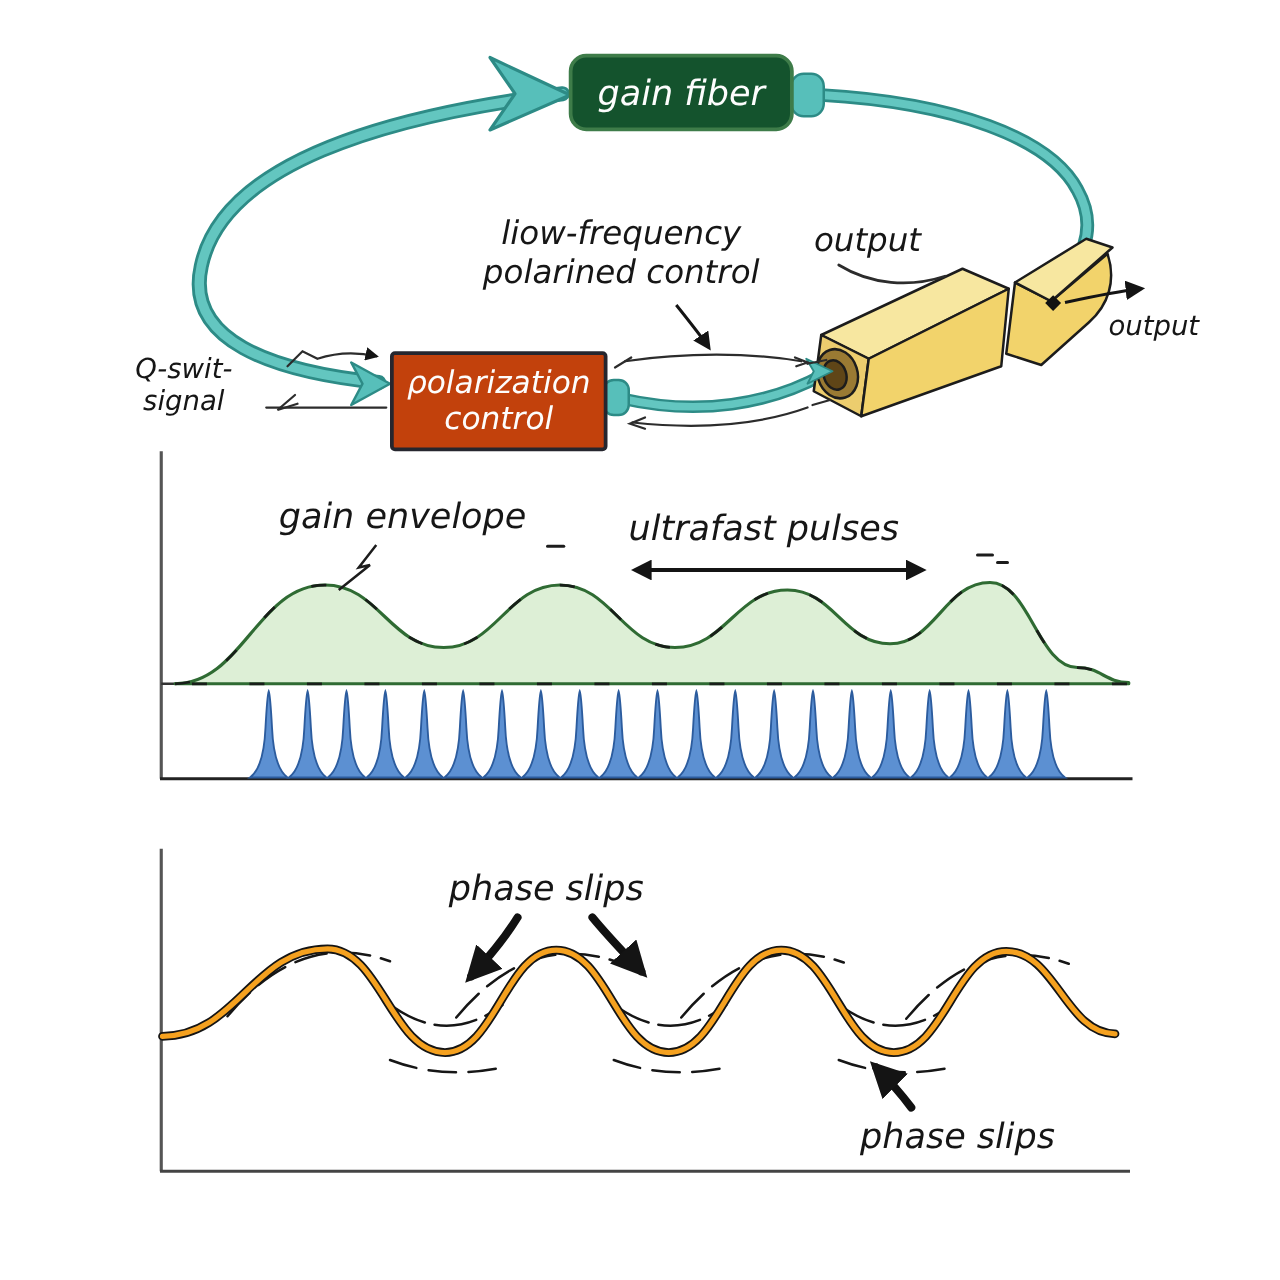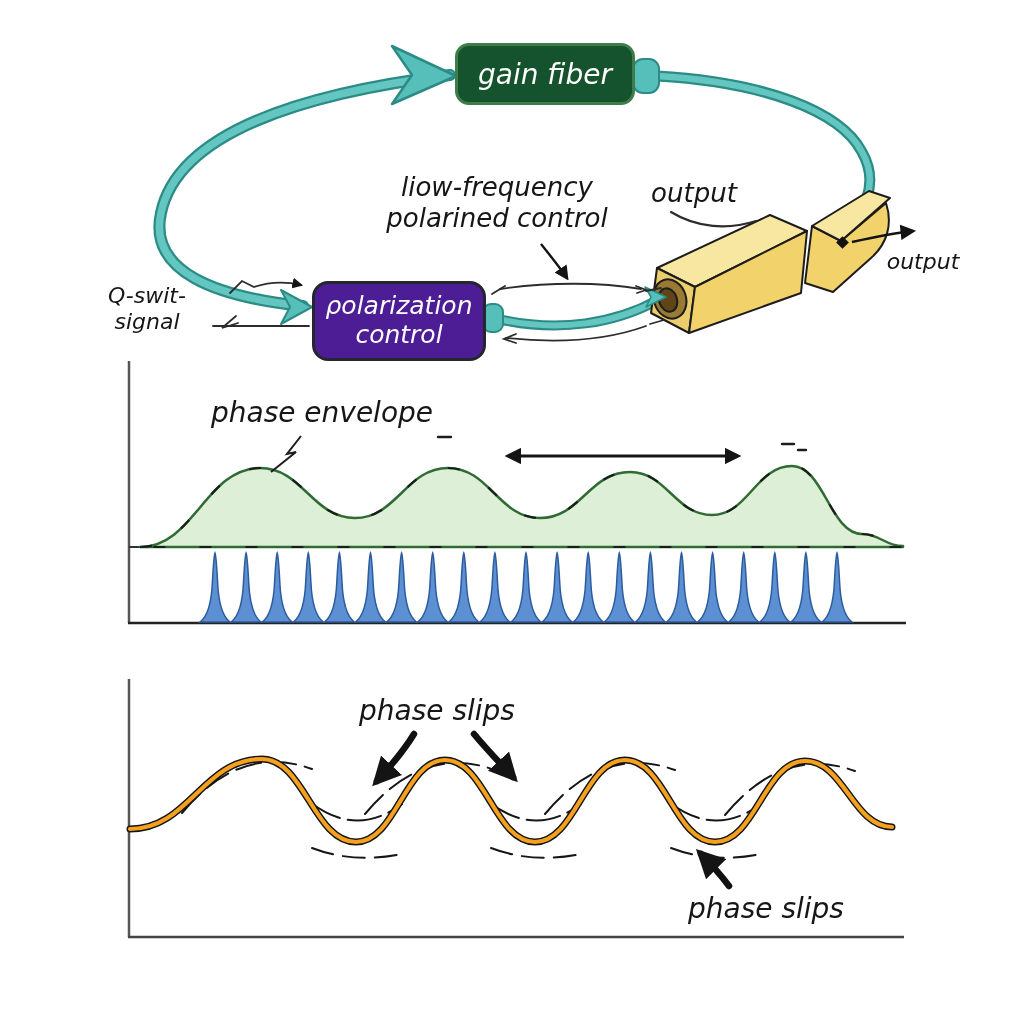--- a/index.html
+++ b/index.html
@@ -5,22 +5,22 @@
   html,body{margin:0;padding:0;background:#e8e8e8;}
   #stage{position:relative;width:1024px;height:1024px;background:#ffffff;overflow:hidden;
          font-family:"DejaVu Sans",sans-serif;}
   #art{position:absolute;left:0;top:0;}
   .lbl{position:absolute;font-style:italic;color:#161616;transform:translateX(-50%);
        text-align:center;white-space:nowrap;line-height:1.2;}
   .box{position:absolute;display:flex;flex-direction:column;align-items:center;justify-content:center;
        font-style:italic;color:#fdfdfd;}
   #gain-box{left:455px;top:43px;width:180px;height:62px;background:#14532d;
             border:3px solid #3e7c49;border-radius:14px;font-size:28px;box-sizing:border-box;}
-  #pol-box{left:312px;top:281px;width:174px;height:80px;background:#4c1d95;
-           border:3px solid #26262e;border-radius:16px;font-size:25px;line-height:1.15;box-sizing:border-box;}
+  #pol-box{left:312px;top:281px;width:174px;height:80px;background:#c2410c;
+           border:3px solid #26262e;border-radius:4px;font-size:25px;line-height:1.15;box-sizing:border-box;}
   .fz26{font-size:26px;} .fz27{font-size:22px;} .fz28{font-size:28px;}
 </style>
 </head>
 <body>
 
 <div id="stage">
 
 <svg id="art" width="1024" height="1024" viewBox="0 0 1024 1024">
   <defs>
     <marker id="mThin" viewBox="0 0 10 10" refX="8" refY="5" markerWidth="6" markerHeight="6" orient="auto-start-reverse">
@@ -168,19 +168,20 @@
 
   <div class="lbl fz26" style="left:694px;top:178px;">output</div>
 
   <div class="lbl fz27" style="left:923px;top:249px;">output</div>
 
   <div class="lbl fz27" style="left:127px;top:283px;margin-left:20px;">
     <div>Q-swit-</div>
     <div>signal</div>
   </div>
 
-  <div class="lbl fz28" style="left:322px;top:396px;">phase envelope</div>
+  <div class="lbl fz28" style="left:322px;top:396px;">gain envelope</div>
 
+  <div class="lbl fz28" style="left:611px;top:406px;">ultrafast pulses</div>
 
   <div class="lbl fz28" style="left:437px;top:694px;">phase slips</div>
 
   <div class="lbl fz28" style="left:766px;top:892px;">phase slips</div>
 </div>
 
 </body></html>

